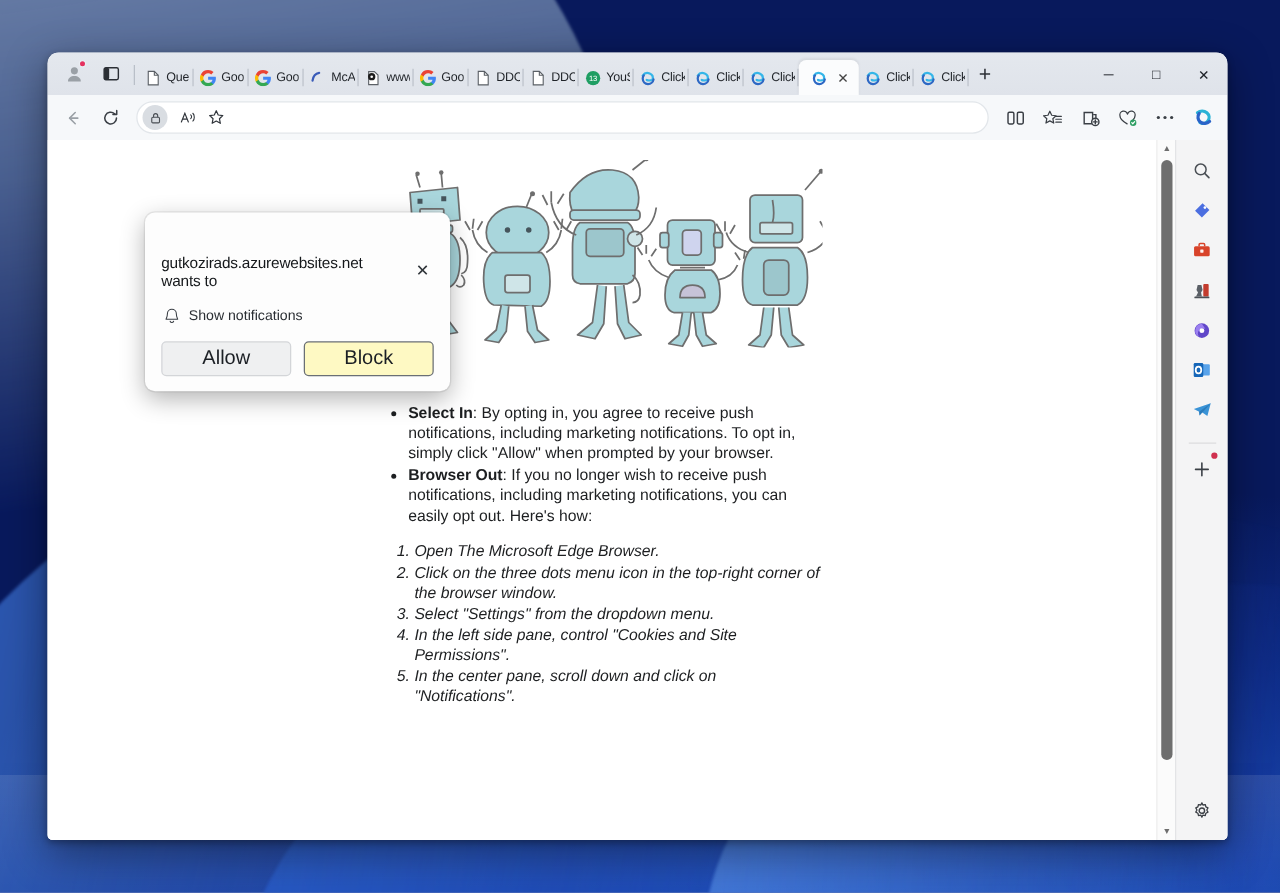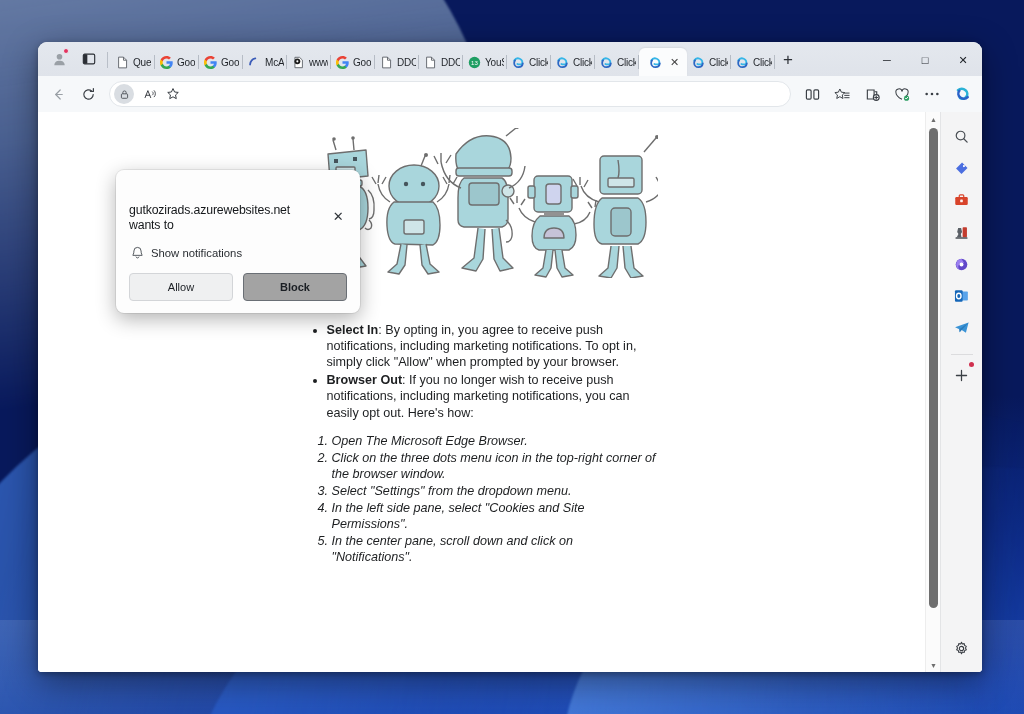--- a/index.html
+++ b/index.html
@@ -303,30 +303,29 @@
   #pp-row {
     display: flex; align-items: center;
     margin: 13px 0 13px 2px;
     font-size: 11.3px; color: #2a2e33;
   }
   #pp-bellwrap { width: 20px; flex: 0 0 20px; display: flex; align-items: center; }
   #pp-actions { display: flex; gap: 10px; }
   .pp-btn {
     flex: 1; height: 28px;
     display: flex; align-items: center; justify-content: center;
-    font-size: 11px; color: #1b1f24;
+    font-size: 16px; color: #1b1f24;
     background: #eff0f1;
     border: 1px solid #d3d5d8;
     border-radius: 4px;
     text-align: center;
   }
   .pp-btn.focused {
     border: 1.5px solid #6a6f75;
-    background: #a3a3a3;
-    font-weight: bold;
+    background: #fef9c3;
   }
 </style>
 </head>
 <body>
 
 <div id="desktop">
   <div class="ribbon rb4"></div>
   <div class="ribbon rb1"></div>
   <div class="ribbon rb2"></div>
   <div class="ribbon rb3"></div>
@@ -683,21 +682,21 @@
               <b>Select In</b><span>: By opting in, you agree to receive push notifications, including marketing notifications. To opt in, simply click "Allow" when prompted by your browser.</span>
             </li>
             <li>
               <b>Browser Out</b><span>: If you no longer wish to receive push notifications, including marketing notifications, you can easily opt out. Here's how:</span>
             </li>
           </ul>
           <ol>
             <li>Open The Microsoft Edge Browser.</li>
             <li>Click on the three dots menu icon in the top-right corner of the browser window.</li>
             <li>Select "Settings" from the dropdown menu.</li>
-            <li>In the left side pane, select "Cookies and Site Permissions".</li>
+            <li>In the left side pane, control "Cookies and Site Permissions".</li>
             <li>In the center pane, scroll down and click on "Notifications".</li>
           </ol>
         </div>
       </div>
 
       <div id="permpopup">
         <div id="pp-head">
           <div id="pp-title">gutkozirads.azurewebsites.net wants to</div>
           <div id="pp-close">✕</div>
         </div>

